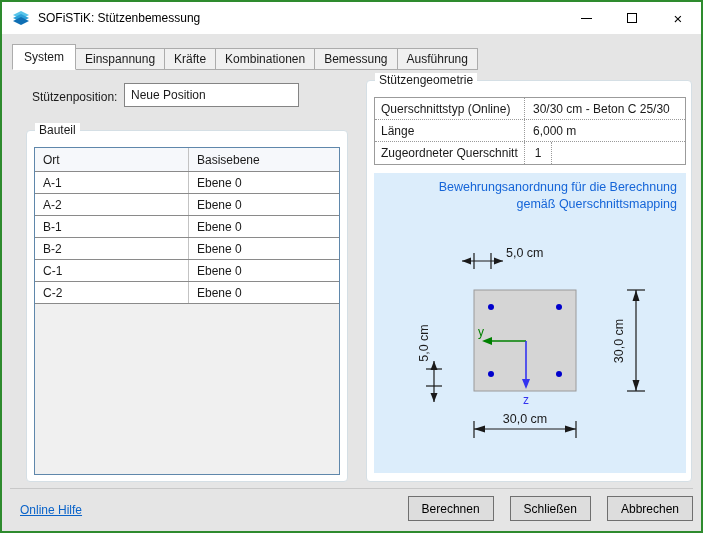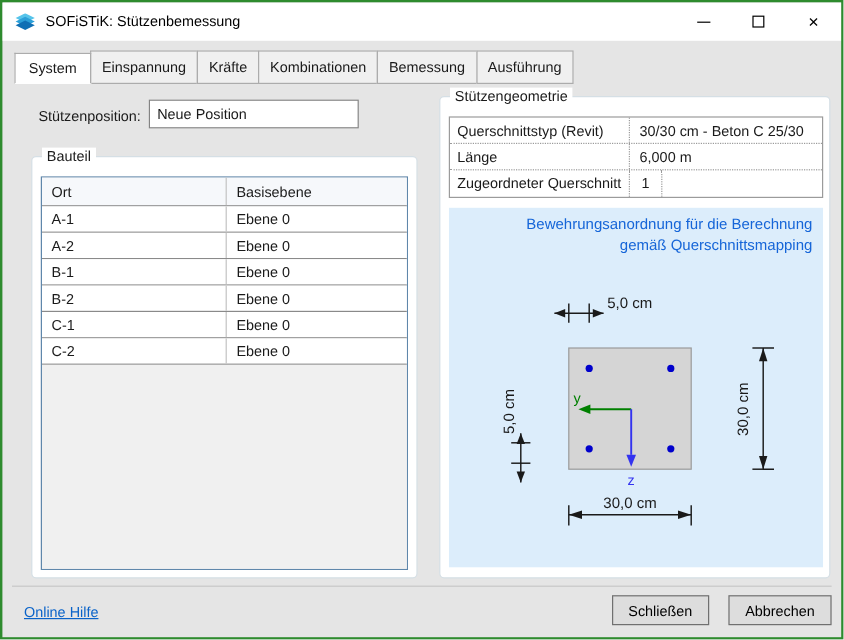--- a/index.html
+++ b/index.html
@@ -14,21 +14,21 @@
   .app-icon { width:18px; height:14px; margin-left:10px; }
   .title-text { margin-left:8px; font-size:12px; color:#000; }
   .win-controls { margin-left:auto; display:flex; height:100%; }
   .win-btn { width:46px; height:100%; display:flex; align-items:center; justify-content:center; cursor:default; }
   .glyph-min { width:11px; height:1px; background:#000; display:block; }
   .glyph-max { width:10px; height:10px; border:1px solid #000; display:block; }
   .glyph-close { font-size:15px; line-height:1; color:#000; }
   
   .tabstrip { position:absolute; left:10px; top:42px; height:26px; display:flex; align-items:flex-end; z-index:3; }
   .tab {
-    height:28px; padding:0 9px; display:flex; align-items:center;
+    height:22px; padding:0 9px; display:flex; align-items:center;
     background:#f0f0f0; border:1px solid #acacac; margin-right:-1px;
     white-space:nowrap; cursor:default;
   }
   .tab.active {
     height:26px; background:#ffffff; border-bottom:1px solid #ffffff;
     position:relative; z-index:4; padding:0 11px;
   }
   
   .pos-label { position:absolute; left:30px; top:88px; }
   .pos-input {
@@ -144,21 +144,21 @@
       </div>
       <div class="bt-filler"></div>
     </div>
   </div>
 
   <div class="groupbox gb-geo">
     <span class="gb-label">Stützengeometrie</span>
 
     <div class="geo-table">
       <div class="geo-row">
-        <div class="geo-k">Querschnittstyp (Revit)</div>
+        <div class="geo-k">Querschnittstyp (Online)</div>
         <div class="geo-v">30/30 cm - Beton C 25/30</div>
       </div>
       <div class="geo-row">
         <div class="geo-k">Länge</div>
         <div class="geo-v">6,000 m</div>
       </div>
       <div class="geo-row">
         <div class="geo-k">Zugeordneter Querschnitt</div>
         <div class="geo-n">1</div>
       </div>
@@ -221,17 +221,18 @@
         </g>
         <polygon points="60,188 56.5,197 63.5,197" fill="#1a1a1a"></polygon>
         <polygon points="60,229 56.5,220 63.5,220" fill="#1a1a1a"></polygon>
       </svg>
     </div>
   </div>
 
   <div class="separator"></div>
   <a class="help-link">Online Hilfe</a>
   <div class="btn-row">
+    <button class="btn">Berechnen</button>
     <button class="btn">Schließen</button>
     <button class="btn">Abbrechen</button>
   </div>
 
 </div>
 
 </body></html>

